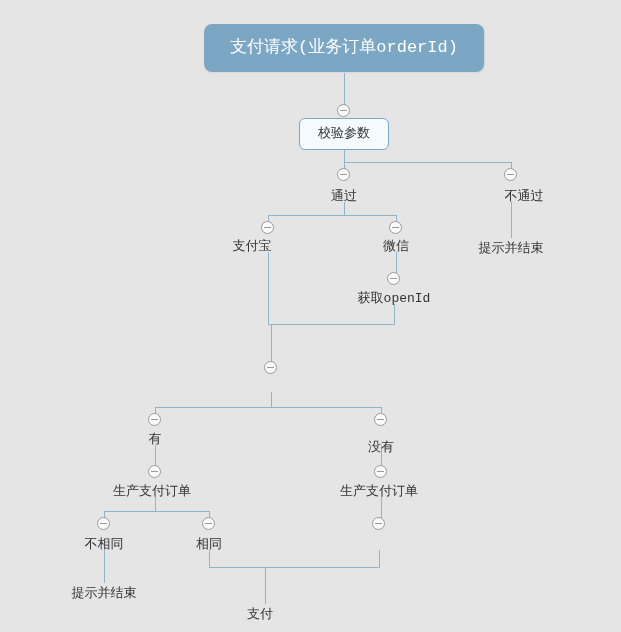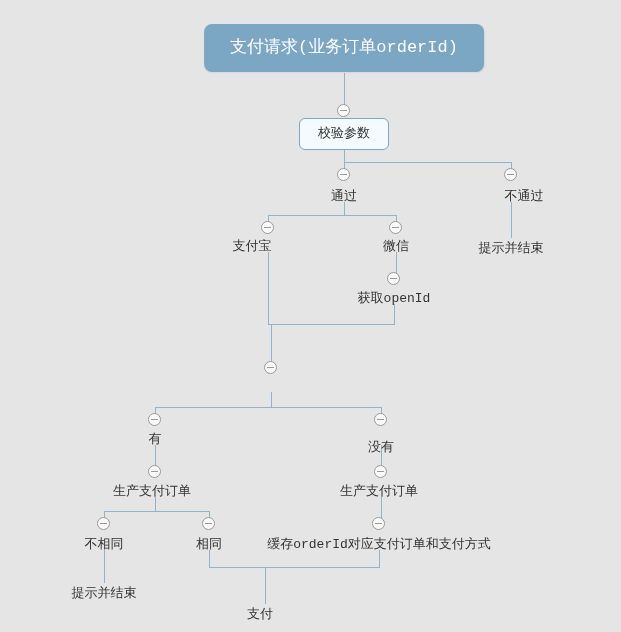--- a/index.html
+++ b/index.html
@@ -145,17 +145,16 @@
     <div class="node text" style="left: 381px; top: 440px;"><span class="label">没有</span></div>
     <div class="toggle" style="left: 381px; top: 420px;"></div>
     <div class="node text" style="left: 152px; top: 484px;"><span class="label">生产支付订单</span></div>
     <div class="toggle" style="left: 155px; top: 472px;"></div>
     <div class="node text" style="left: 379px; top: 484px; text-align: center;"><span class="label">生产支付订单</span></div>
     <div class="toggle" style="left: 381px; top: 472px;"></div>
     <div class="node text" style="left: 104px; top: 537px;"><span class="label">不相同</span></div>
     <div class="toggle" style="left: 104px; top: 524px;"></div>
     <div class="node text" style="left: 209px; top: 537px;"><span class="label">相同</span></div>
     <div class="toggle" style="left: 209px; top: 524px;"></div>
-    <div class="node text" style="left: 379px; top: 537px;"><span class="label">缓存orderId对应支付订单和支付方式</span></div>
     <div class="toggle" style="left: 379px; top: 524px;"></div>
     <div class="node text" style="left: 104px; top: 586px;"><span class="label">提示并结束</span></div>
     <div class="node text" style="left: 260px; top: 607px;"><span class="label">支付</span></div>
   </div>
 
 </body></html>

